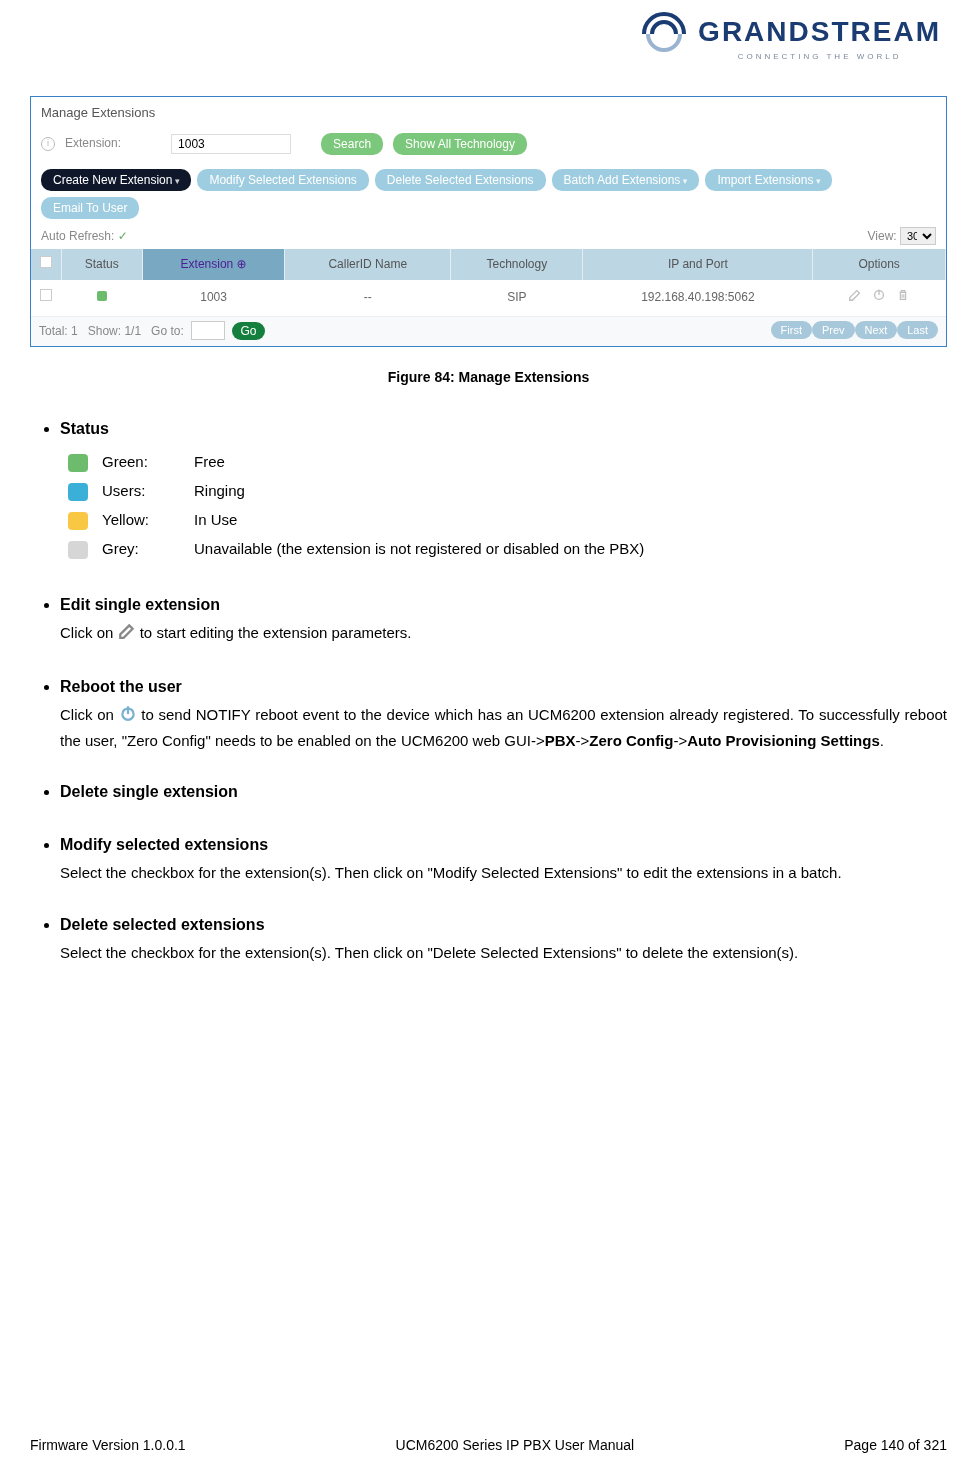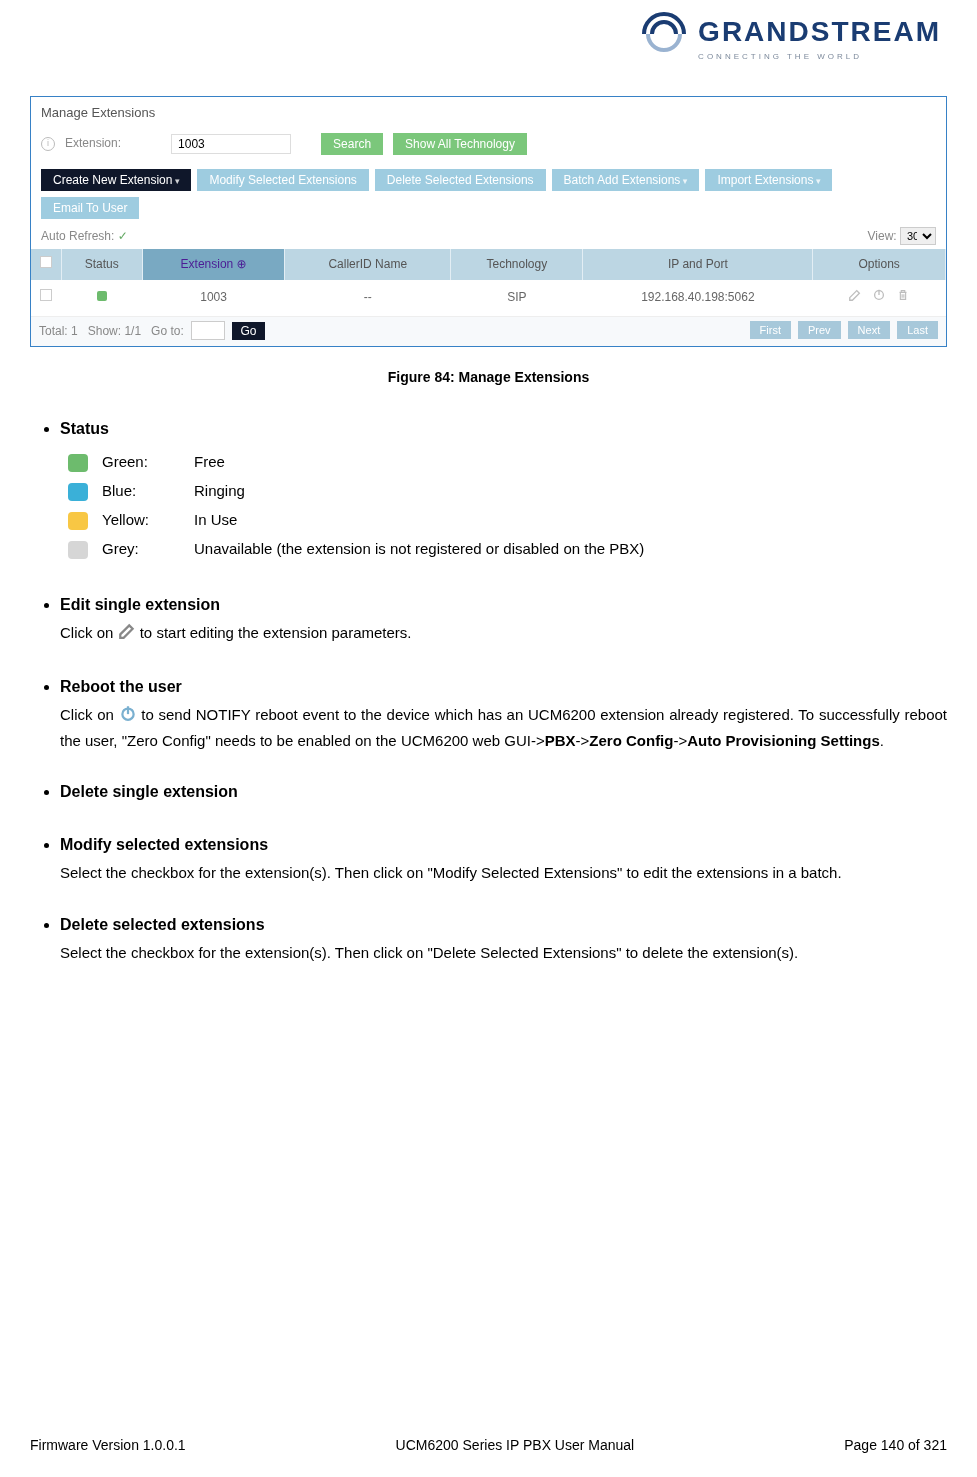--- a/index.html
+++ b/index.html
@@ -37,20 +37,21 @@
     font-size: 28px;
     font-weight: 700;
     letter-spacing: 2px;
     color: #1a3c72;
   }
   .logo-sub {
     font-size: 8px;
     letter-spacing: 3px;
     color: #7d8a9c;
     margin-top: -2px;
+    text-align: center;
   }
   .screenshot {
     border: 1px solid #3781c6;
     margin-top: 30px;
     font-size: 12px;
     color: #666;
   }
   .panel-title {
     padding: 6px 10px;
     color: #555;
@@ -77,21 +78,21 @@
     padding: 2px 6px;
     font-size: 12px;
     width: 120px;
     margin-right: 20px;
   }
   .btn {
     border: none;
     color: #fff;
     padding: 4px 12px;
     font-size: 12px;
-    border-radius: 0;
+    border-radius: 10px;
     cursor: pointer;
     white-space: nowrap;
   }
   .btn-green { background: #7bc77b; }
   .btn-blue  { background: #0f172a; }
   .btn-teal  { background: #9ecce0; }
   .btn-row {
     display: flex;
     gap: 6px;
     padding: 4px 10px;
@@ -152,21 +153,21 @@
   .opt-icons svg { width:14px; height:14px; opacity:.55; }
   .foot-row {
     display:flex;
     justify-content: space-between;
     align-items:center;
     padding: 4px 8px 6px 8px;
     background:#f7f9fb;
     font-size: 12px;
     color:#888;
   }
-  .page-btns { display:flex; gap:7px;}
+  .page-btns { display:flex; gap:0;}
   .page-btns .btn { background:#a7c8da; padding:3px 10px; font-size:11px;}
   .goto-input{
     width: 34px;
     border:1px solid #ccc;
     padding:1px 2px;
     margin: 0 4px;
   }
   .figcap {
     text-align:center;
     font-weight:700;
@@ -293,21 +294,21 @@
         </tr>
       </tbody>
     </table>
 
     <div class="foot-row">
       <span>
         <span>Total: 1</span>&nbsp;&nbsp;
         <span>Show: 1/1</span>&nbsp;&nbsp;
         <span>Go to:</span>
         <input class="goto-input" style="">
-        <button class="btn" style="background:#0f172a;padding:2px 8px;">Go</button>
+        <button class="btn" style="background:#15803d;padding:2px 8px;">Go</button>
       </span>
       <span class="page-btns">
         <button class="btn">First</button>
         <button class="btn">Prev</button>
         <button class="btn">Next</button>
         <button class="btn">Last</button>
       </span>
     </div>
   </div>
 
@@ -319,21 +320,21 @@
       <div class="ht">Status</div>
       <table class="legend">
         <tbody>
             <tr>
           <td><span class="color-box cb-green"></span></td>
           <td style="width:90px">Green:</td>
           <td>Free</td>
         </tr>
         <tr>
           <td><span class="color-box cb-blue"></span></td>
-          <td>Blue:</td>
+          <td>Users:</td>
           <td>Ringing</td>
         </tr>
         <tr>
           <td><span class="color-box cb-yellow"></span></td>
           <td>Yellow:</td>
           <td>In Use</td>
         </tr>
         <tr>
           <td><span class="color-box cb-grey"></span></td>
           <td>Grey:</td>

